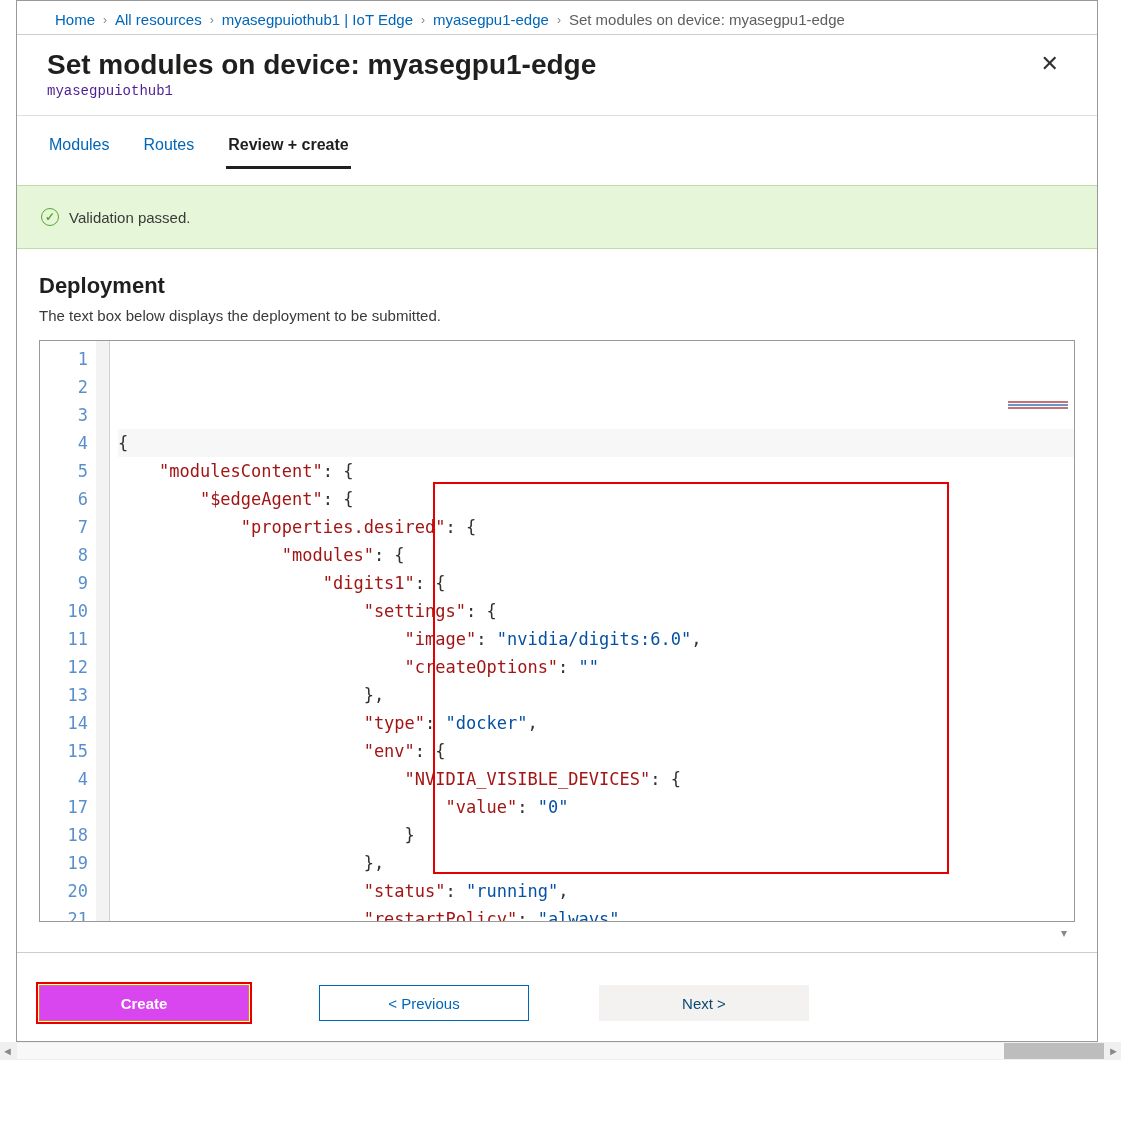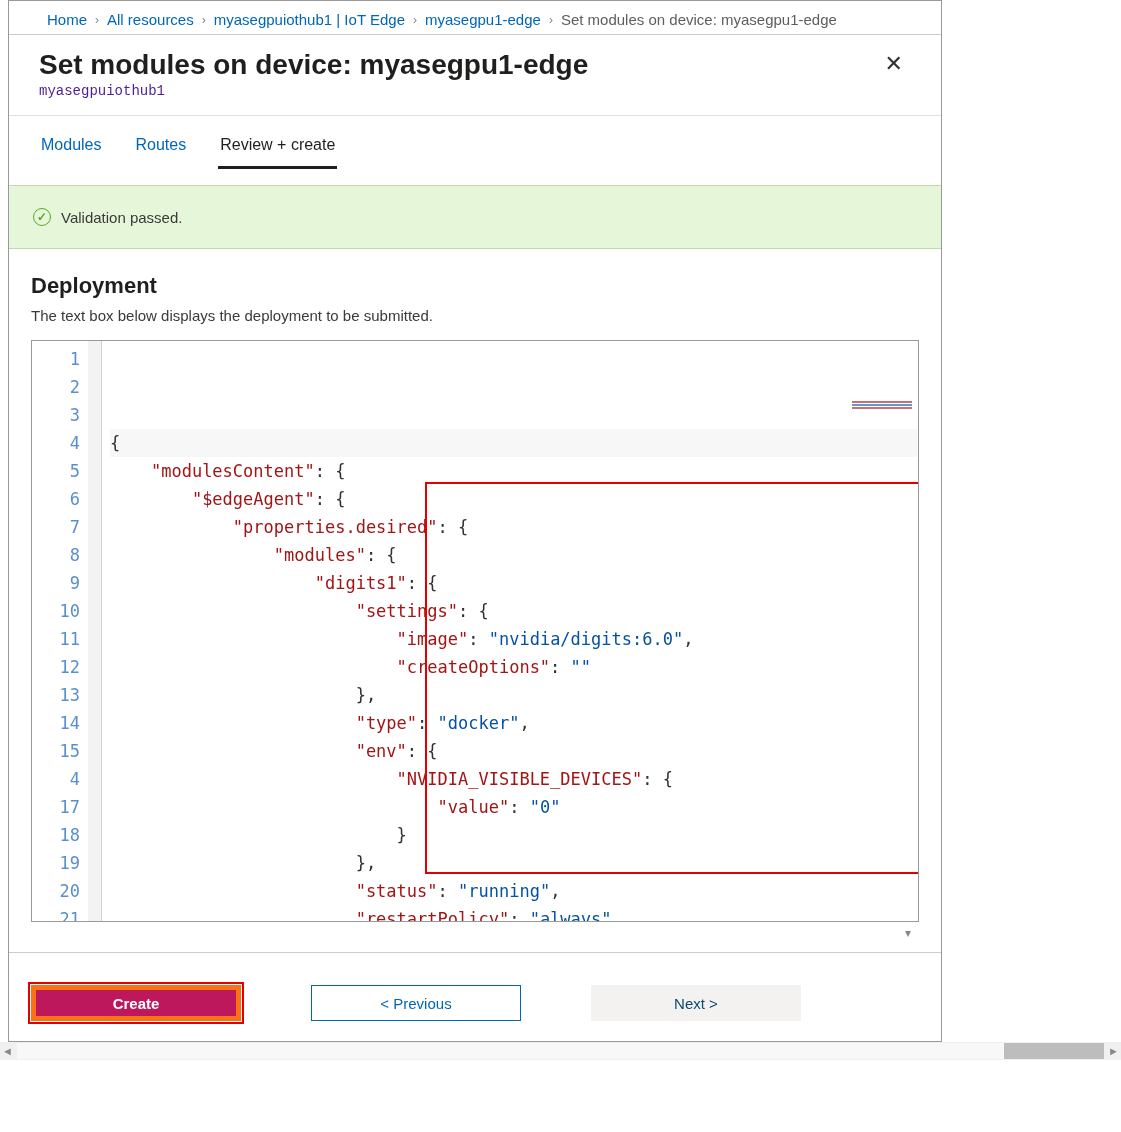--- a/index.html
+++ b/index.html
@@ -10,22 +10,22 @@
     body {
       font-family: "Segoe UI", -apple-system, BlinkMacSystemFont, sans-serif;
       font-size: 14px;
       color: #323130;
       background: #fff;
       width: 1121px;
       overflow-x: auto;
     }
     .outer-border {
       border: 1px solid #999;
-      width: 934px;
-      margin: 0 8px;
+      width: 1082px;
+      margin: 0 16px;
     }
 
     
     .breadcrumb {
       display: flex;
       align-items: center;
       gap: 6px;
       padding: 10px 18px 6px 38px;
       font-size: 15px;
       border-bottom: 1px solid #ccc;
@@ -83,21 +83,21 @@
     .tab {
       padding: 10px 2px 12px 2px;
       cursor: pointer;
       font-size: 16px;
       color: #0066b8;
       border-bottom: 3px solid transparent;
     }
     .tab.active {
       color: #201f1e;
       border-bottom: 3px solid #201f1e;
-      font-weight: 400;
+      font-weight: 700;
     }
 
     
     .validation-banner {
       background: #e6f7d9;
       border-top: 1px solid #bddbad;
       border-bottom: 1px solid #bddbad;
       display: flex;
       align-items: center;
       gap: 10px;
@@ -238,23 +238,23 @@
       border: 1px solid #0066b8;
       background: #fff;
       color: #0066b8;
       cursor: pointer;
       text-align: center;
       display: flex;
       align-items: center;
       justify-content: center;
     }
     .btn.primary {
-      background: #be185d;
+      background: #d946ef;
       color: #fff;
-      border: 5px solid #f97316;
+      border: 1px solid #f97316;
       outline: 2px solid #e30000;
       outline-offset: 1px;
       font-weight: 600;
     }
     .btn.disabled {
       background: #f3f2f1;
       color: #0c4a6e;
       border-color: #f3f2f1;
       cursor: default;
     }

